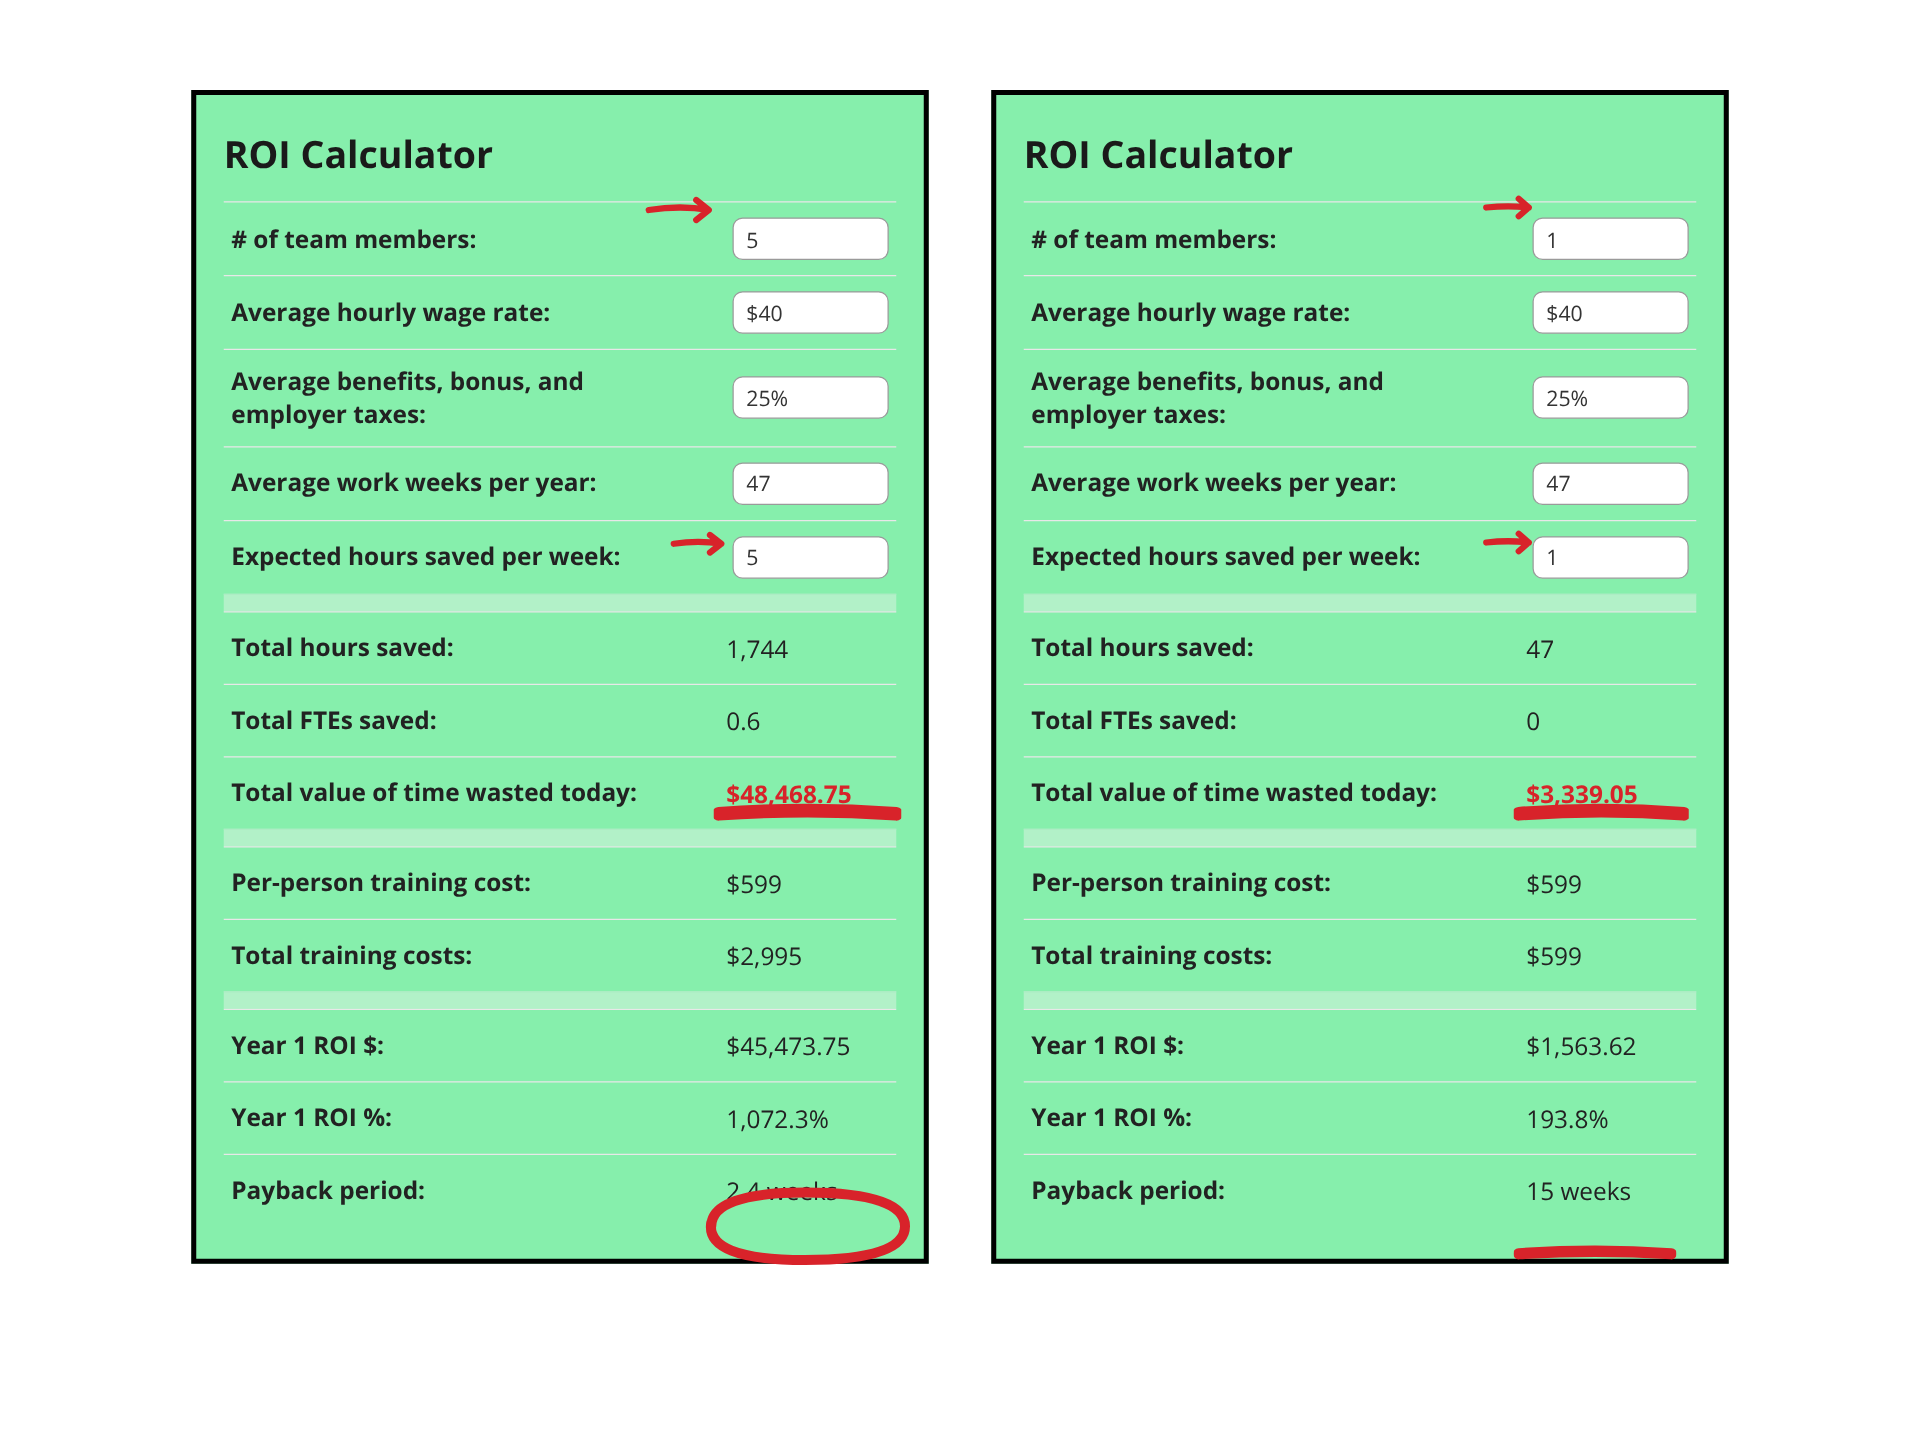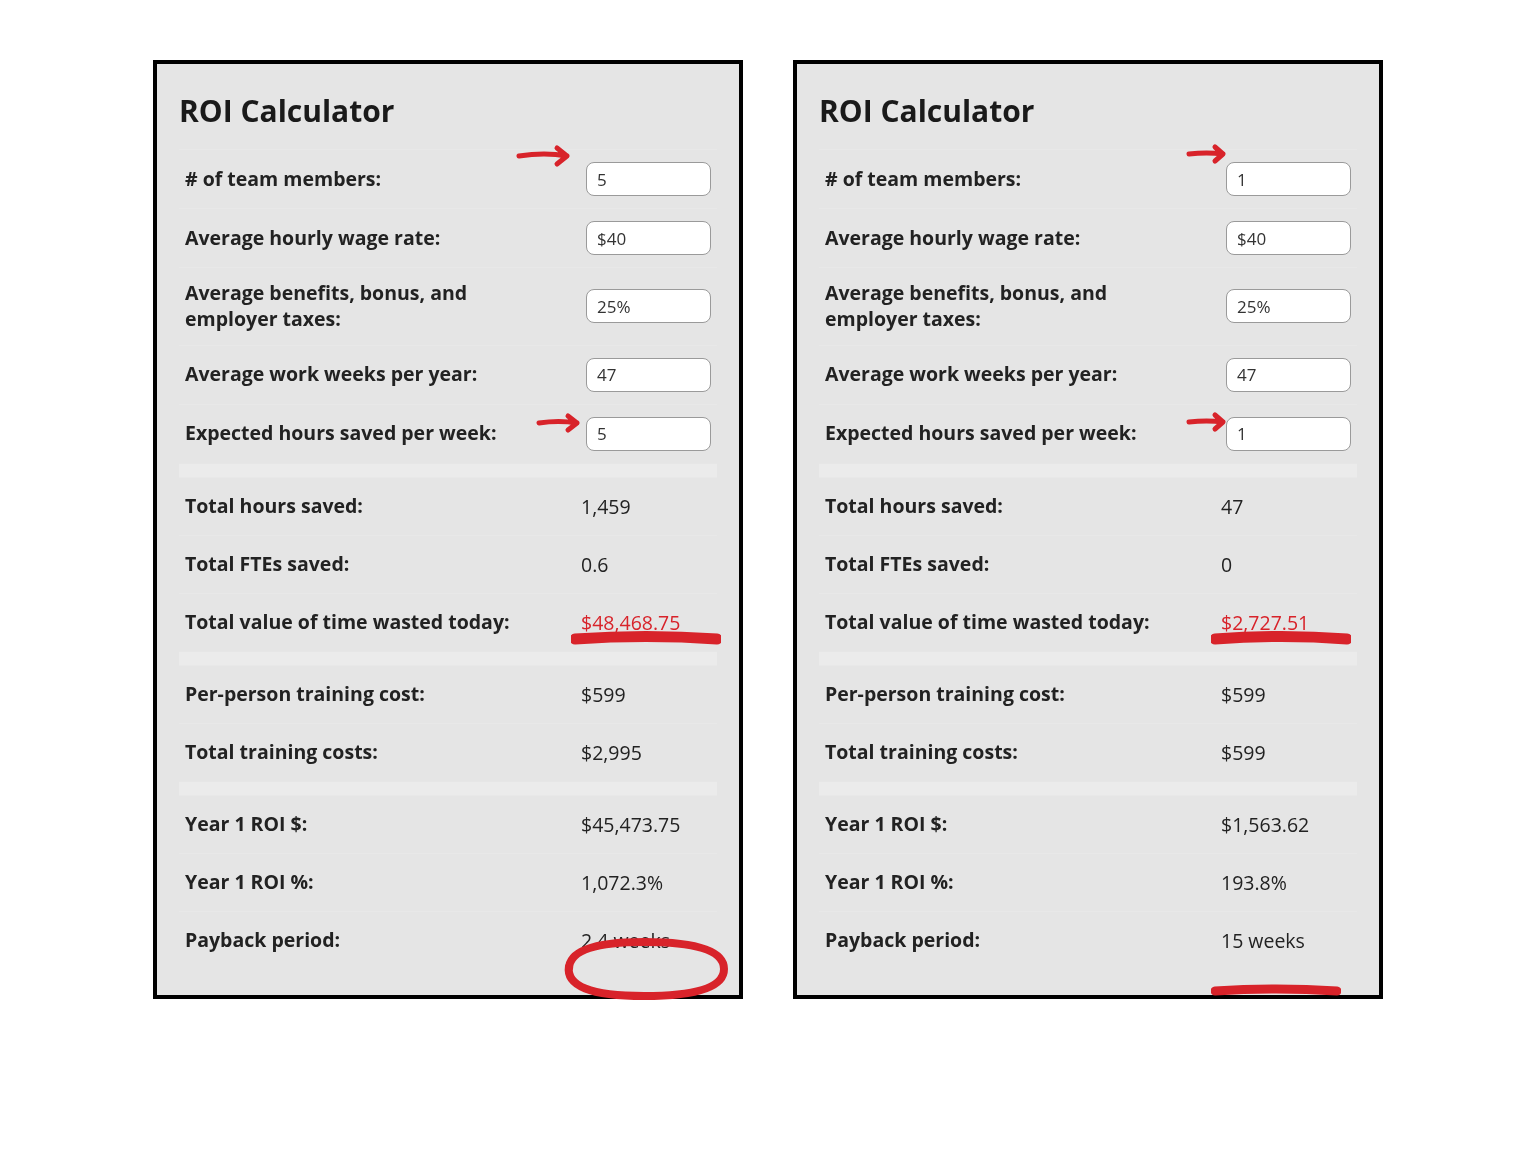--- a/index.html
+++ b/index.html
@@ -9,23 +9,24 @@
       width: 1536px;
       height: 1153px;
       padding: 60px 50px;
       display: flex;
       gap: 50px;
       justify-content: center;
       align-items: flex-start;
     }
     .panel {
       border: 4px solid #000;
-      background: #e5e5e5;
+      background: #86efac;
       padding: 20px 22px 26px 22px;
       position: relative;
+      margin-top: 12px;
     }
     .panel-left { width: 590px; }
     .panel-right { width: 590px; }
     h2.title {
       font-size: 30px;
       font-weight: 700;
       color: #1a1a1a;
       margin-bottom: 18px;
       margin-top: 6px;
     }
@@ -46,21 +47,21 @@
       line-height: 1.35;
       flex: 1;
     }
     .row .value {
       font-weight: 400;
       min-width: 130px;
       text-align: left;
     }
     .row .value.red {
       color: #d8232a;
-      font-weight: 400;
+      font-weight: 700;
     }
     .inputbox {
       border: 1.5px solid #9a9a9a;
       border-radius: 8px;
       padding: 5px 10px;
       font-size: 17px;
       color: #333;
       width: 125px;
       height: 34px;
       background: #fff;
@@ -107,21 +108,21 @@
   </div>
   <div class="row">
     <span class="label">Expected hours saved per week:</span>
     <input class="inputbox" value="5" style="">
   </div>
 
   <div class="gap"></div>
 
   <div class="row">
     <span class="label">Total hours saved:</span>
-    <span class="value">1,459</span>
+    <span class="value">1,744</span>
   </div>
   <div class="row">
     <span class="label">Total FTEs saved:</span>
     <span class="value">0.6</span>
   </div>
   <div class="row">
     <span class="label">Total value of time wasted today:</span>
     <span class="value red">$48,468.75</span>
   </div>
 
@@ -202,21 +203,21 @@
   <div class="row">
     <span class="label">Total hours saved:</span>
     <span class="value">47</span>
   </div>
   <div class="row">
     <span class="label">Total FTEs saved:</span>
     <span class="value">0</span>
   </div>
   <div class="row">
     <span class="label">Total value of time wasted today:</span>
-    <span class="value red">$2,727.51</span>
+    <span class="value red">$3,339.05</span>
   </div>
 
   <div class="gap"></div>
 
   <div class="row">
     <span class="label">Per-person training cost:</span>
     <span class="value">$599</span>
   </div>
   <div class="row">
     <span class="label">Total training costs:</span>

